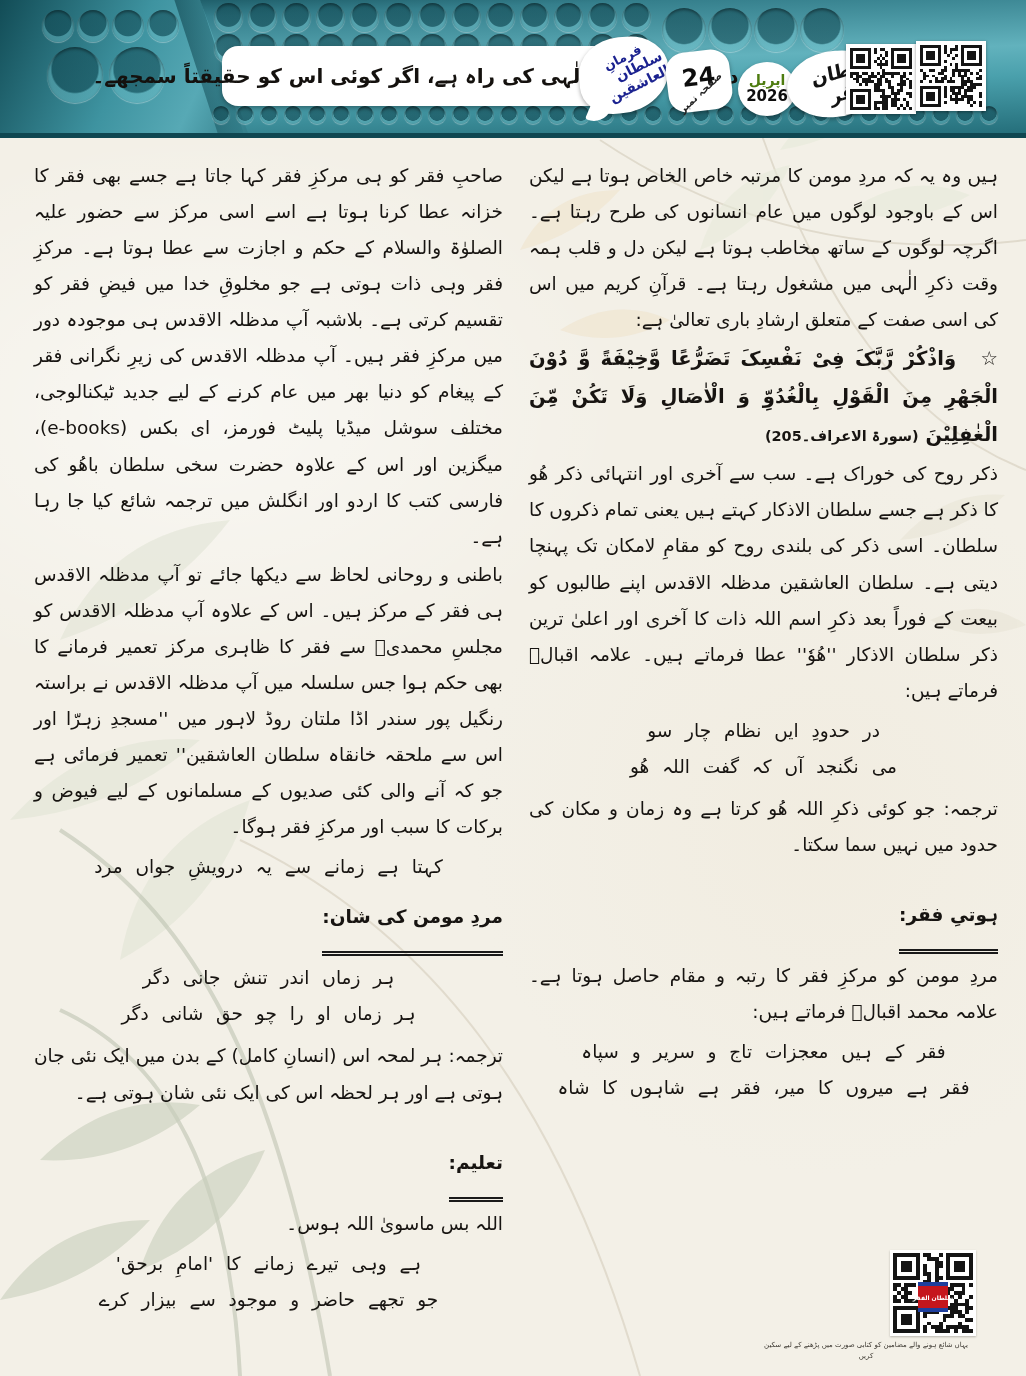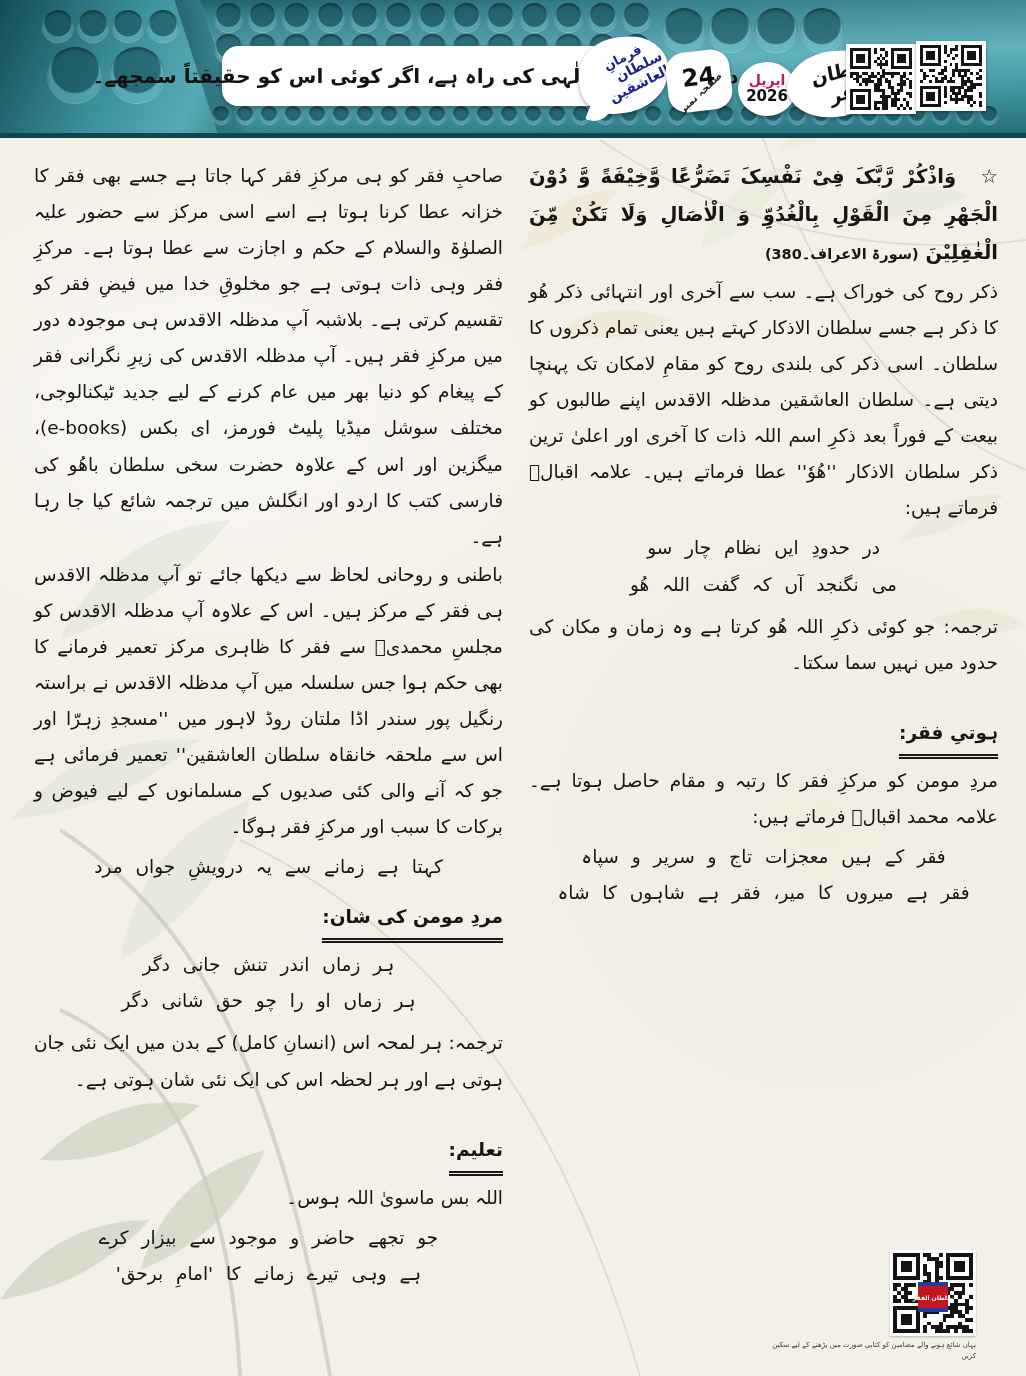--- a/index.html
+++ b/index.html
@@ -37,50 +37,50 @@
     transform:rotate(-5deg);}
   .badge-farman::after{content:"";position:absolute;left:6px;bottom:-8px;width:20px;height:20px;
     background:#fff;border-radius:0 0 18px 2px;transform:rotate(28deg);z-index:-1;}
   .farman-l1,.farman-l2{color:#1c2390;font-weight:700;transform:rotate(-22deg);line-height:1.15;}
   .farman-l1{font-size:13px;}
   .farman-l2{font-size:14px;}
   .badge-page{left:667px;top:51px;width:64px;height:60px;border-radius:30%;transform:rotate(-7deg);}
   .page-num{font-size:24px;font-weight:800;color:#0d0d0d;line-height:1;}
   .page-label{font-size:10px;font-weight:700;color:#222;transform:rotate(-36deg);margin-top:-2px;}
   .badge-date{left:738px;top:62px;width:58px;height:54px;border-radius:50%;}
-  .date-month{font-size:14px;font-weight:800;color:#be185d;line-height:1.1;}
+  .date-month{font-size:14px;font-weight:800;color:#4d7c0f;line-height:1.1;}
   .date-year{font-size:15px;font-weight:800;color:#0d0d0d;line-height:1.1;}
   .badge-logo{left:787px;top:51px;width:94px;height:66px;border-radius:55% 45% 52% 48%;transform:rotate(-4deg);}
   .logo-text{font-size:19px;font-weight:800;color:#121212;transform:rotate(-12deg) skewX(-6deg);
     letter-spacing:-1px;}
   .qr-tile{position:absolute;background:#fff;padding:4px;box-shadow:0 1px 3px rgba(0,0,0,.4);z-index:4;}
   .qr-tile svg{display:block;}
   .qr1{left:846px;top:44px;}
   .qr2{left:916px;top:41px;}
   
   .content{position:absolute;top:150px;left:0;width:1026px;z-index:2;
     padding:8px 28px 0 34px;box-sizing:border-box;display:flex;gap:26px;direction:rtl;}
   .col{width:50%;font-size:18.5px;line-height:1.95;color:#171411;text-align:justify;}
   .col p{margin:0 0 2px 0;}
   .quran{font-size:19.5px;font-weight:700;}
   .star{display:inline-block;margin-left:14px;font-weight:400;}
   .vref{font-size:14.5px;font-weight:700;}
   .poem{margin:4px 0 6px 0;}
   .poem div{text-align:center;word-spacing:7px;}
   .heading{display:block;text-align:right;margin:14px 0 4px 0;}
-  .heading span{display:inline-block;font-weight:700;border-bottom:5px double #1a1a1a;padding-bottom:3px;}
+  .heading span{display:inline-block;font-weight:700;border-bottom:5px double #1a1a1a;padding-bottom:16px;}
   .heading.gap-lg{margin-top:34px;}
   
   .footer-qr{position:absolute;left:886px;top:1250px;width:90px;z-index:2;}
   .fqr-wrap{position:relative;width:86px;height:86px;background:#fff;padding:3px;box-sizing:border-box;
     box-shadow:0 1px 2px rgba(0,0,0,.25);}
   .fqr-logo{position:absolute;left:28px;top:32px;width:30px;height:22px;background:#c5161d;
     border-top:4px solid #1e3f9e;border-bottom:4px solid #1e3f9e;display:flex;align-items:center;justify-content:center;}
   .fqr-logo span{color:#fff;font-size:6px;font-weight:700;white-space:nowrap;}
-  .fqr-caption{position:absolute;left:-130px;top:90px;width:220px;text-align:right;
+  .fqr-caption{position:absolute;left:-130px;top:90px;width:220px;text-align:center;
     font-size:7px;color:#3a362f;line-height:1.5;}
 </style>
 </head>
 <body>
 
 <div class="page">
 
   <svg class="leaves" viewBox="0 0 1026 1376" width="1026" height="1376">
     <g fill="none" stroke="#d8d2c2" stroke-width="2" opacity="0.7">
       <path d="M600,140 C720,220 860,260 1026,240"></path>
@@ -494,24 +494,25 @@
           <rect x="0" y="14" width="7" height="7"></rect>
           <rect fill="#fff" x="1" y="15" width="5" height="5"></rect>
           <rect x="2" y="16" width="3" height="3"></rect>
         </svg>
     </div>
   </header>
 
   <main class="content">
 
     <section class="col">
+      <p>ہیں وہ یہ کہ مردِ مومن کا مرتبہ خاص الخاص ہوتا ہے لیکن اس کے باوجود لوگوں میں عام انسانوں کی طرح رہتا ہے۔ اگرچہ لوگوں کے ساتھ مخاطب ہوتا ہے لیکن دل و قلب ہمہ وقت ذکرِ الٰہی میں مشغول رہتا ہے۔ قرآنِ کریم میں اس کی اسی صفت کے متعلق ارشادِ باری تعالیٰ ہے:</p>
       <p class="quran">
         <span class="star">☆</span>
         <span>وَاذْکُرْ رَّبَّکَ فِیْ نَفْسِکَ تَضَرُّعًا وَّخِیْفَةً وَّ دُوْنَ الْجَهْرِ مِنَ الْقَوْلِ بِالْغُدُوِّ وَ الْاٰصَالِ وَلَا تَکُنْ مِّنَ الْغٰفِلِیْنَ</span>
-        <span class="vref">(سورۃ الاعراف۔380)</span>
+        <span class="vref">(سورۃ الاعراف۔205)</span>
       </p>
       <p>ذکر روح کی خوراک ہے۔ سب سے آخری اور انتہائی ذکر ھُو کا ذکر ہے جسے سلطان الاذکار کہتے ہیں یعنی تمام ذکروں کا سلطان۔ اسی ذکر کی بلندی روح کو مقامِ لامکان تک پہنچا دیتی ہے۔ سلطان العاشقین مدظلہ الاقدس اپنے طالبوں کو بیعت کے فوراً بعد ذکرِ اسم اللہ ذات کا آخری اور اعلیٰ ترین ذکر سلطان الاذکار ''ھُوٗ'' عطا فرماتے ہیں۔ علامہ اقبالؒ فرماتے ہیں:</p>
       <div class="poem">
         <div>در حدودِ ایں نظام چار سو</div>
         <div>می نگنجد آں کہ گفت اللہ ھُو</div>
       </div>
       <p>ترجمہ: جو کوئی ذکرِ اللہ ھُو کرتا ہے وہ زمان و مکان کی حدود میں نہیں سما سکتا۔</p>
       <div class="heading gap-lg">
         <span>ہوتیِ فقر:</span>
       </div>
@@ -534,22 +535,22 @@
       <div class="poem">
         <div>ہر زماں اندر تنش جانی دگر</div>
         <div>ہر زماں او را چو حق شانی دگر</div>
       </div>
       <p>ترجمہ: ہر لمحہ اس (انسانِ کامل) کے بدن میں ایک نئی جان ہوتی ہے اور ہر لحظہ اس کی ایک نئی شان ہوتی ہے۔</p>
       <div class="heading gap-lg">
         <span>تعلیم:</span>
       </div>
       <p>اللہ بس ماسویٰ اللہ ہوس۔</p>
       <div class="poem">
+        <div>ہے وہی تیرے زمانے کا 'امامِ برحق'</div>
         <div>جو تجھے حاضر و موجود سے بیزار کرے</div>
-        <div>ہے وہی تیرے زمانے کا 'امامِ برحق'</div>
       </div>
     </section>
   </main>
 
   <div class="footer-qr">
     <div class="fqr-wrap">
       <svg class="qr-svg" width="80" height="80" viewBox="0 0 21 21" fill="#141414" shape-rendering="crispEdges">
           <rect x="8" y="0" width="1" height="1"></rect>
           <rect x="9" y="0" width="1" height="1"></rect>
           <rect x="12" y="0" width="1" height="1"></rect>

